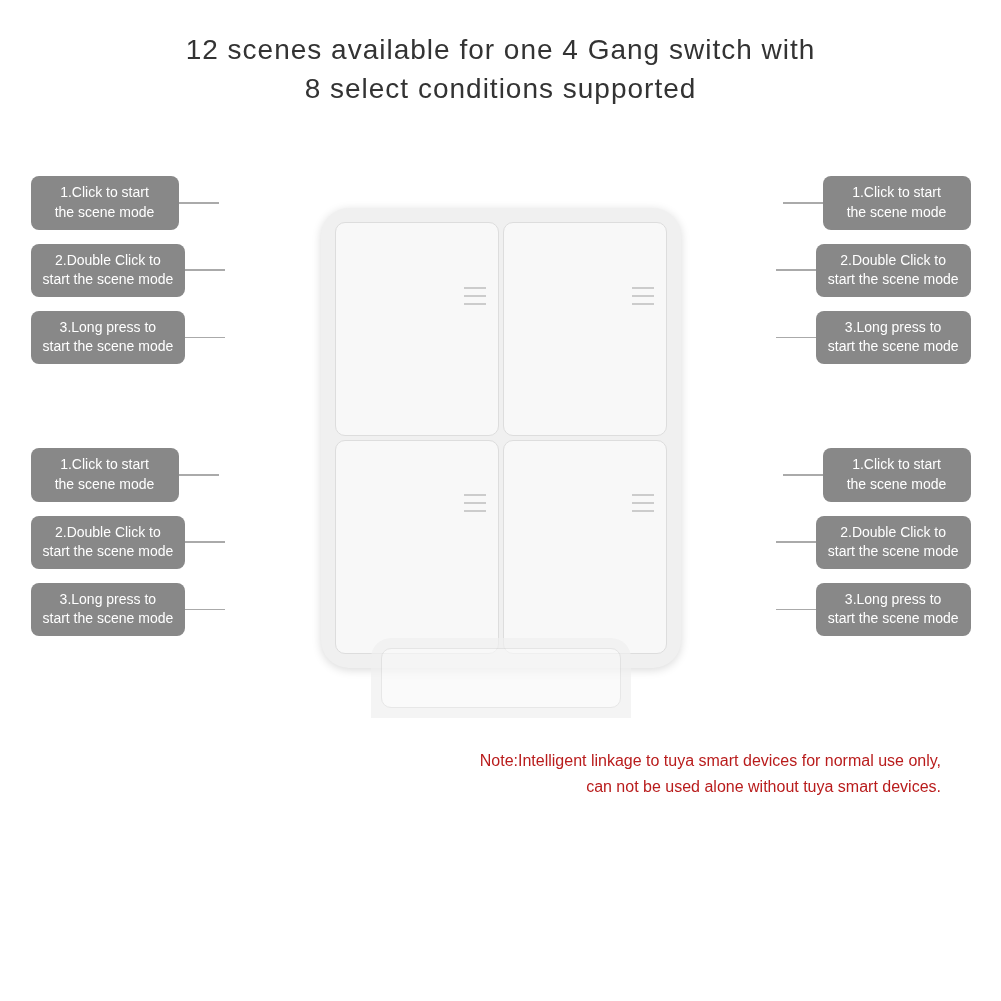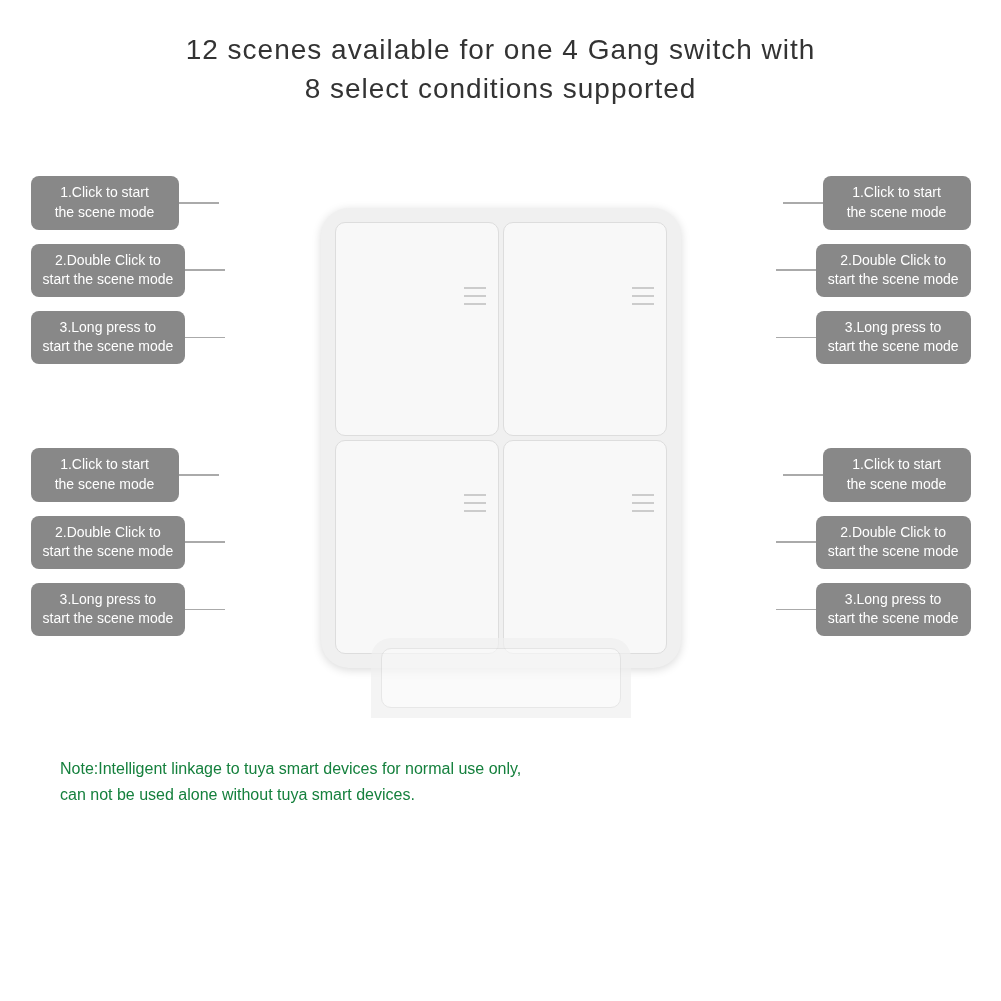--- a/index.html
+++ b/index.html
@@ -117,24 +117,24 @@
     .connector.left-connector {
       width: 40px;
     }
 
     .connector.right-connector {
       width: 40px;
     }
 
     .note-text {
       font-size: 16px;
-      color: #15803d;
+      color: #b91c1c;
       line-height: 1.6;
-      text-align: left;
-      margin-top: 28px;
+      text-align: right;
+      margin-top: 20px;
       padding: 0 40px;
       width: 100%;
     }
 
     
     .bottom-switch-partial {
       position: absolute;
       bottom: 10px;
       left: 50%;
       transform: translateX(-50%);

